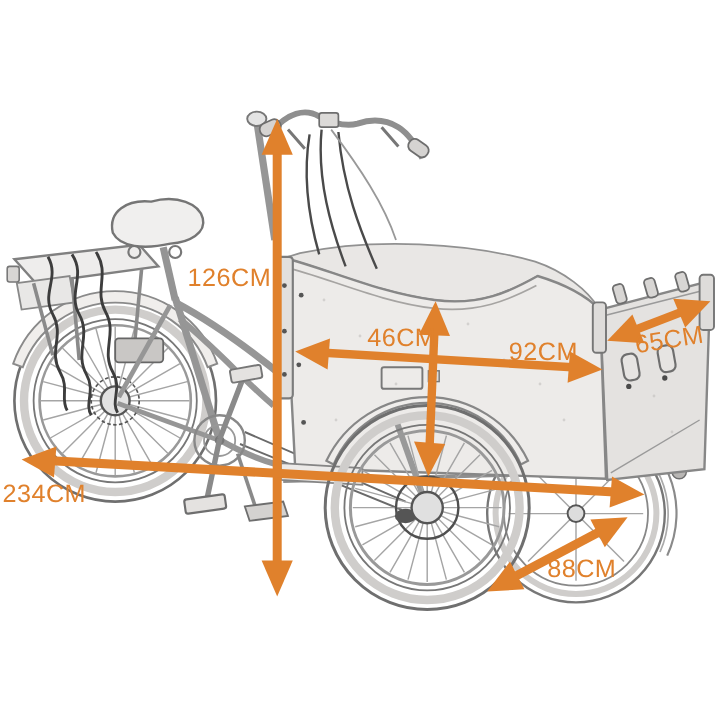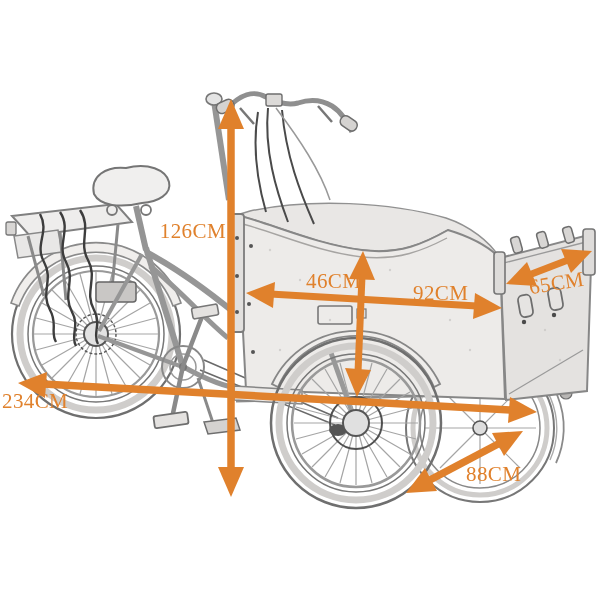--- a/index.html
+++ b/index.html
@@ -1,36 +1,36 @@
 <!DOCTYPE html>
 <html style="--accent: #e0812c; --sketch: #8d8d8d;"><head>
 <meta charset="utf-8">
 <style>
   :root{ --accent:#e0812c; --sketch:#8d8d8d; }
   *{margin:0;padding:0;box-sizing:border-box;}
   html,body{width:600px;height:600px;background:#fff;overflow:hidden;}
   .stage{position:relative;width:600px;height:580px;background:#fff;
-         font-family:Liberation Serif, serif;}
+         font-family:Liberation Sans, sans-serif;}
   .stage svg{position:absolute;left:0;top:0;}
   .dim-label{
     position:absolute;
     color:var(--accent);
     font-size:21px;
     letter-spacing:.4px;
     font-weight:400;
     white-space:nowrap;
     line-height:1;
     user-select:none;
   }
   .lbl-126{left:152px;top:221px;width:74px;text-align:right;}
   .lbl-46{left:306px;top:271px;}
-  .lbl-92{left:413px;top:283px;}
+  .lbl-92{left:424px;top:283px;}
   .lbl-65{left:529px;top:273px;transform:rotate(-9deg);}
-  .lbl-234{left:2px;top:391px;text-align:center;}
-  .lbl-88{left:466px;top:464px;}
+  .lbl-234{left:2px;top:401px;text-align:center;}
+  .lbl-88{left:456px;top:464px;}
   .arrow-fill{fill:var(--accent);}
   .arrow-stroke{stroke:var(--accent);}
 </style>
 </head>
 <body>
 
 <div class="stage">
 
   <svg width="600" height="600" viewBox="0 0 600 600">
 

